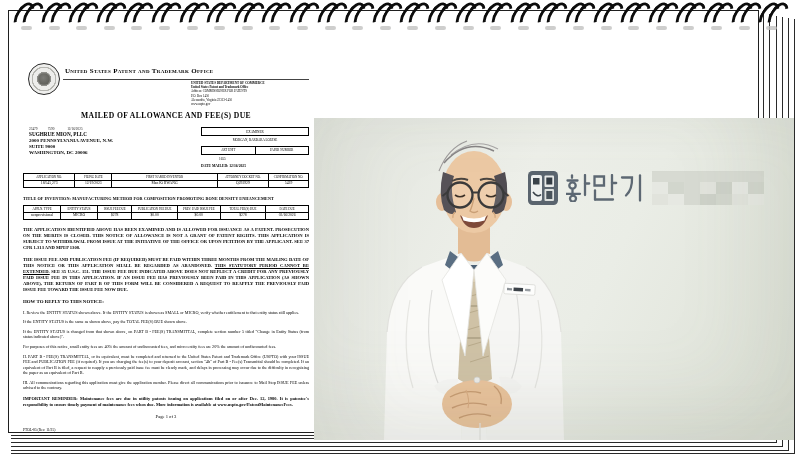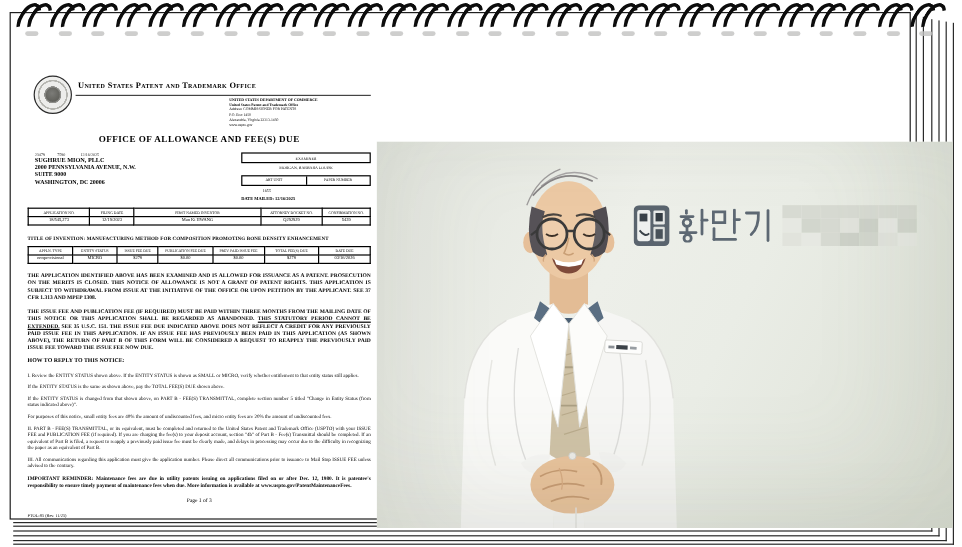--- a/index.html
+++ b/index.html
@@ -90,21 +90,21 @@
     <div class="office-name">United States Patent and Trademark Office</div>
     <div class="hdr-rule"></div>
     <div class="addr">
       <div class="l0">UNITED STATES DEPARTMENT OF COMMERCE</div>
       <div class="l1">United States Patent and Trademark Office</div>
       <div>Address: COMMISSIONER FOR PATENTS</div>
       <div>P.O. Box 1450</div>
       <div>Alexandria, Virginia 22313-1450</div>
       <div>www.uspto.gov</div>
     </div>
-    <div class="notice-title">OFFICE OF ALLOWANCE AND FEE(S) DUE</div>
+    <div class="notice-title">MAILED OF ALLOWANCE AND FEE(S) DUE</div>
 
     <div class="addressee">
       <div class="routing">23479            7590               12/16/2025</div>
       <div class="nm">SUGHRUE MION, PLLC</div>
       <div class="ln">2000 PENNSYLVANIA AVENUE, N.W.</div>
       <div class="ln">SUITE 9000</div>
       <div class="ln">WASHINGTON, DC 20006</div>
     </div>
 
     <div class="right-col">

